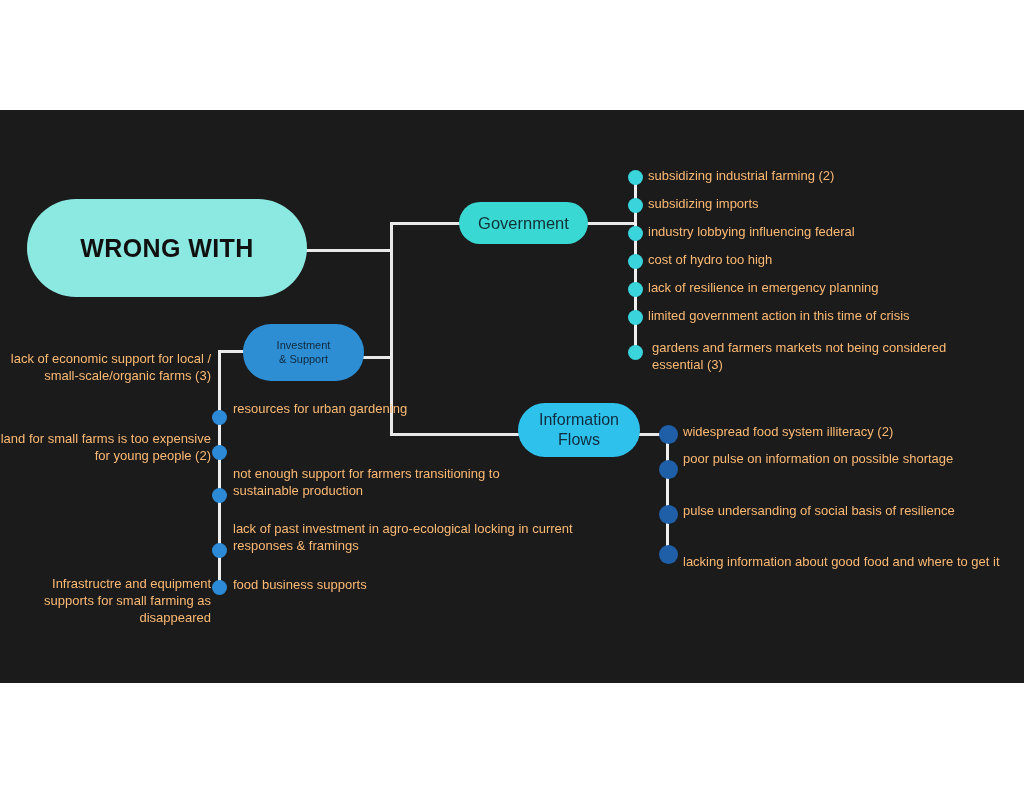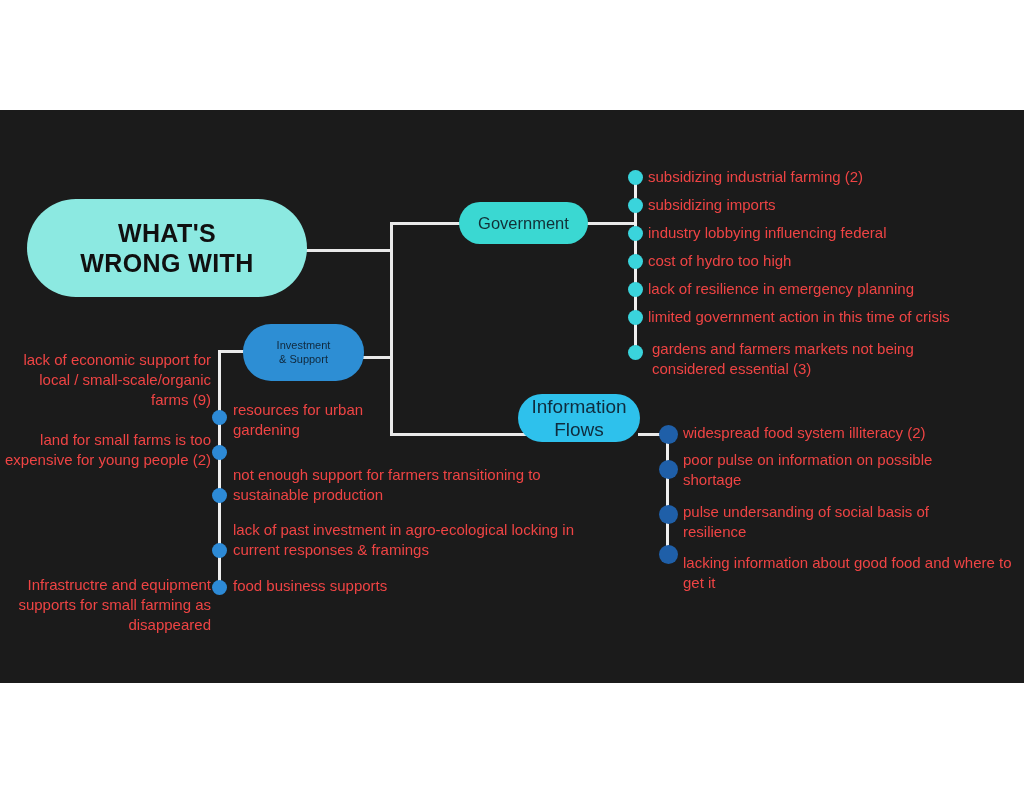--- a/index.html
+++ b/index.html
@@ -45,29 +45,29 @@
     color: #123037;
   }
   .node-inv {
     left: 243px; top: 214px; width: 121px; height: 57px;
     border-radius: 28px;
     background: #2d8ed4;
     font-size: 11px;
     color: #10283c;
   }
   .node-info {
-    left: 518px; top: 284px; width: 122px; height: 48px;
+    left: 518px; top: 293px; width: 122px; height: 54px;
     border-radius: 31px;
     background: #2ec1ec;
-    font-size: 19px;
+    font-size: 16px;
     color: #0f2c3e;
   }
 
   
-  .leaf { position: absolute; color: #ef4444; font-size: 15px; line-height: 1.32; }
+  .leaf { position: absolute; color: #fdba74; font-size: 13px; line-height: 1.32; }
   .leaf-right { text-align: left; }
   .leaf-left  { text-align: right; }
 
   .dot { position: absolute; border-radius: 50%; }
   .dot-teal { background: #3ad4dc; }
   .dot-blue { background: #2d8ad6; }
   .dot-navy { background: #1f5fa8; }
 </style>
 </head>
 <body>
@@ -89,21 +89,20 @@
   <div class="spine" style="left:634px; top:62px; height:180px;"></div>
 
   <div class="line hline" style="left:638px; top:323px; width:32px;"></div>
   <div class="spine" style="left:666px; top:323px; height:124px;"></div>
 
   <div class="line hline" style="left:218px; top:240px; width:28px;"></div>
   <div class="spine" style="left:218px; top:240px; height:238px;"></div>
 
   <div class="node node-central">
     <div>
-      <div>WHAT'S</div>
       <div>WRONG WITH</div>
     </div>
   </div>
 
   <div class="node node-gov">
     <span>Government</span>
   </div>
 
   <div class="dot dot-teal" style="left:628px; top:60px; width:15px; height:15px;"></div>
   <div class="leaf leaf-right" style="left:648px; top:57px; width:370px;">subsidizing industrial farming (2)</div>
@@ -126,21 +125,21 @@
   <div class="dot dot-teal" style="left:628px; top:235px; width:15px; height:15px;"></div>
   <div class="leaf leaf-right" style="left:652px; top:229px; width:330px;">gardens and farmers markets not being considered essential (3)</div>
 
   <div class="node node-inv">
     <div>
       <div>Investment</div>
       <div>&amp; Support</div>
     </div>
   </div>
 
-  <div class="leaf leaf-left" style="left:0px; top:240px; width:211px;">lack of economic support for local / small-scale/organic farms (9)</div>
+  <div class="leaf leaf-left" style="left:0px; top:240px; width:211px;">lack of economic support for local / small-scale/organic farms (3)</div>
   <div class="leaf leaf-left" style="left:0px; top:320px; width:211px;">land for small farms is too expensive for young people (2)</div>
   <div class="leaf leaf-left" style="left:0px; top:465px; width:211px;">Infrastructre and equipment supports for small farming as disappeared</div>
 
   <div class="dot dot-blue" style="left:212px; top:300px; width:15px; height:15px;"></div>
   <div class="leaf leaf-right" style="left:233px; top:290px; width:200px;">resources for urban gardening</div>
 
   <div class="dot dot-blue" style="left:212px; top:335px; width:15px; height:15px;"></div>
 
   <div class="dot dot-blue" style="left:212px; top:378px; width:15px; height:15px;"></div>
   <div class="leaf leaf-right" style="left:233px; top:355px; width:330px;">not enough support for farmers transitioning to sustainable production</div>

